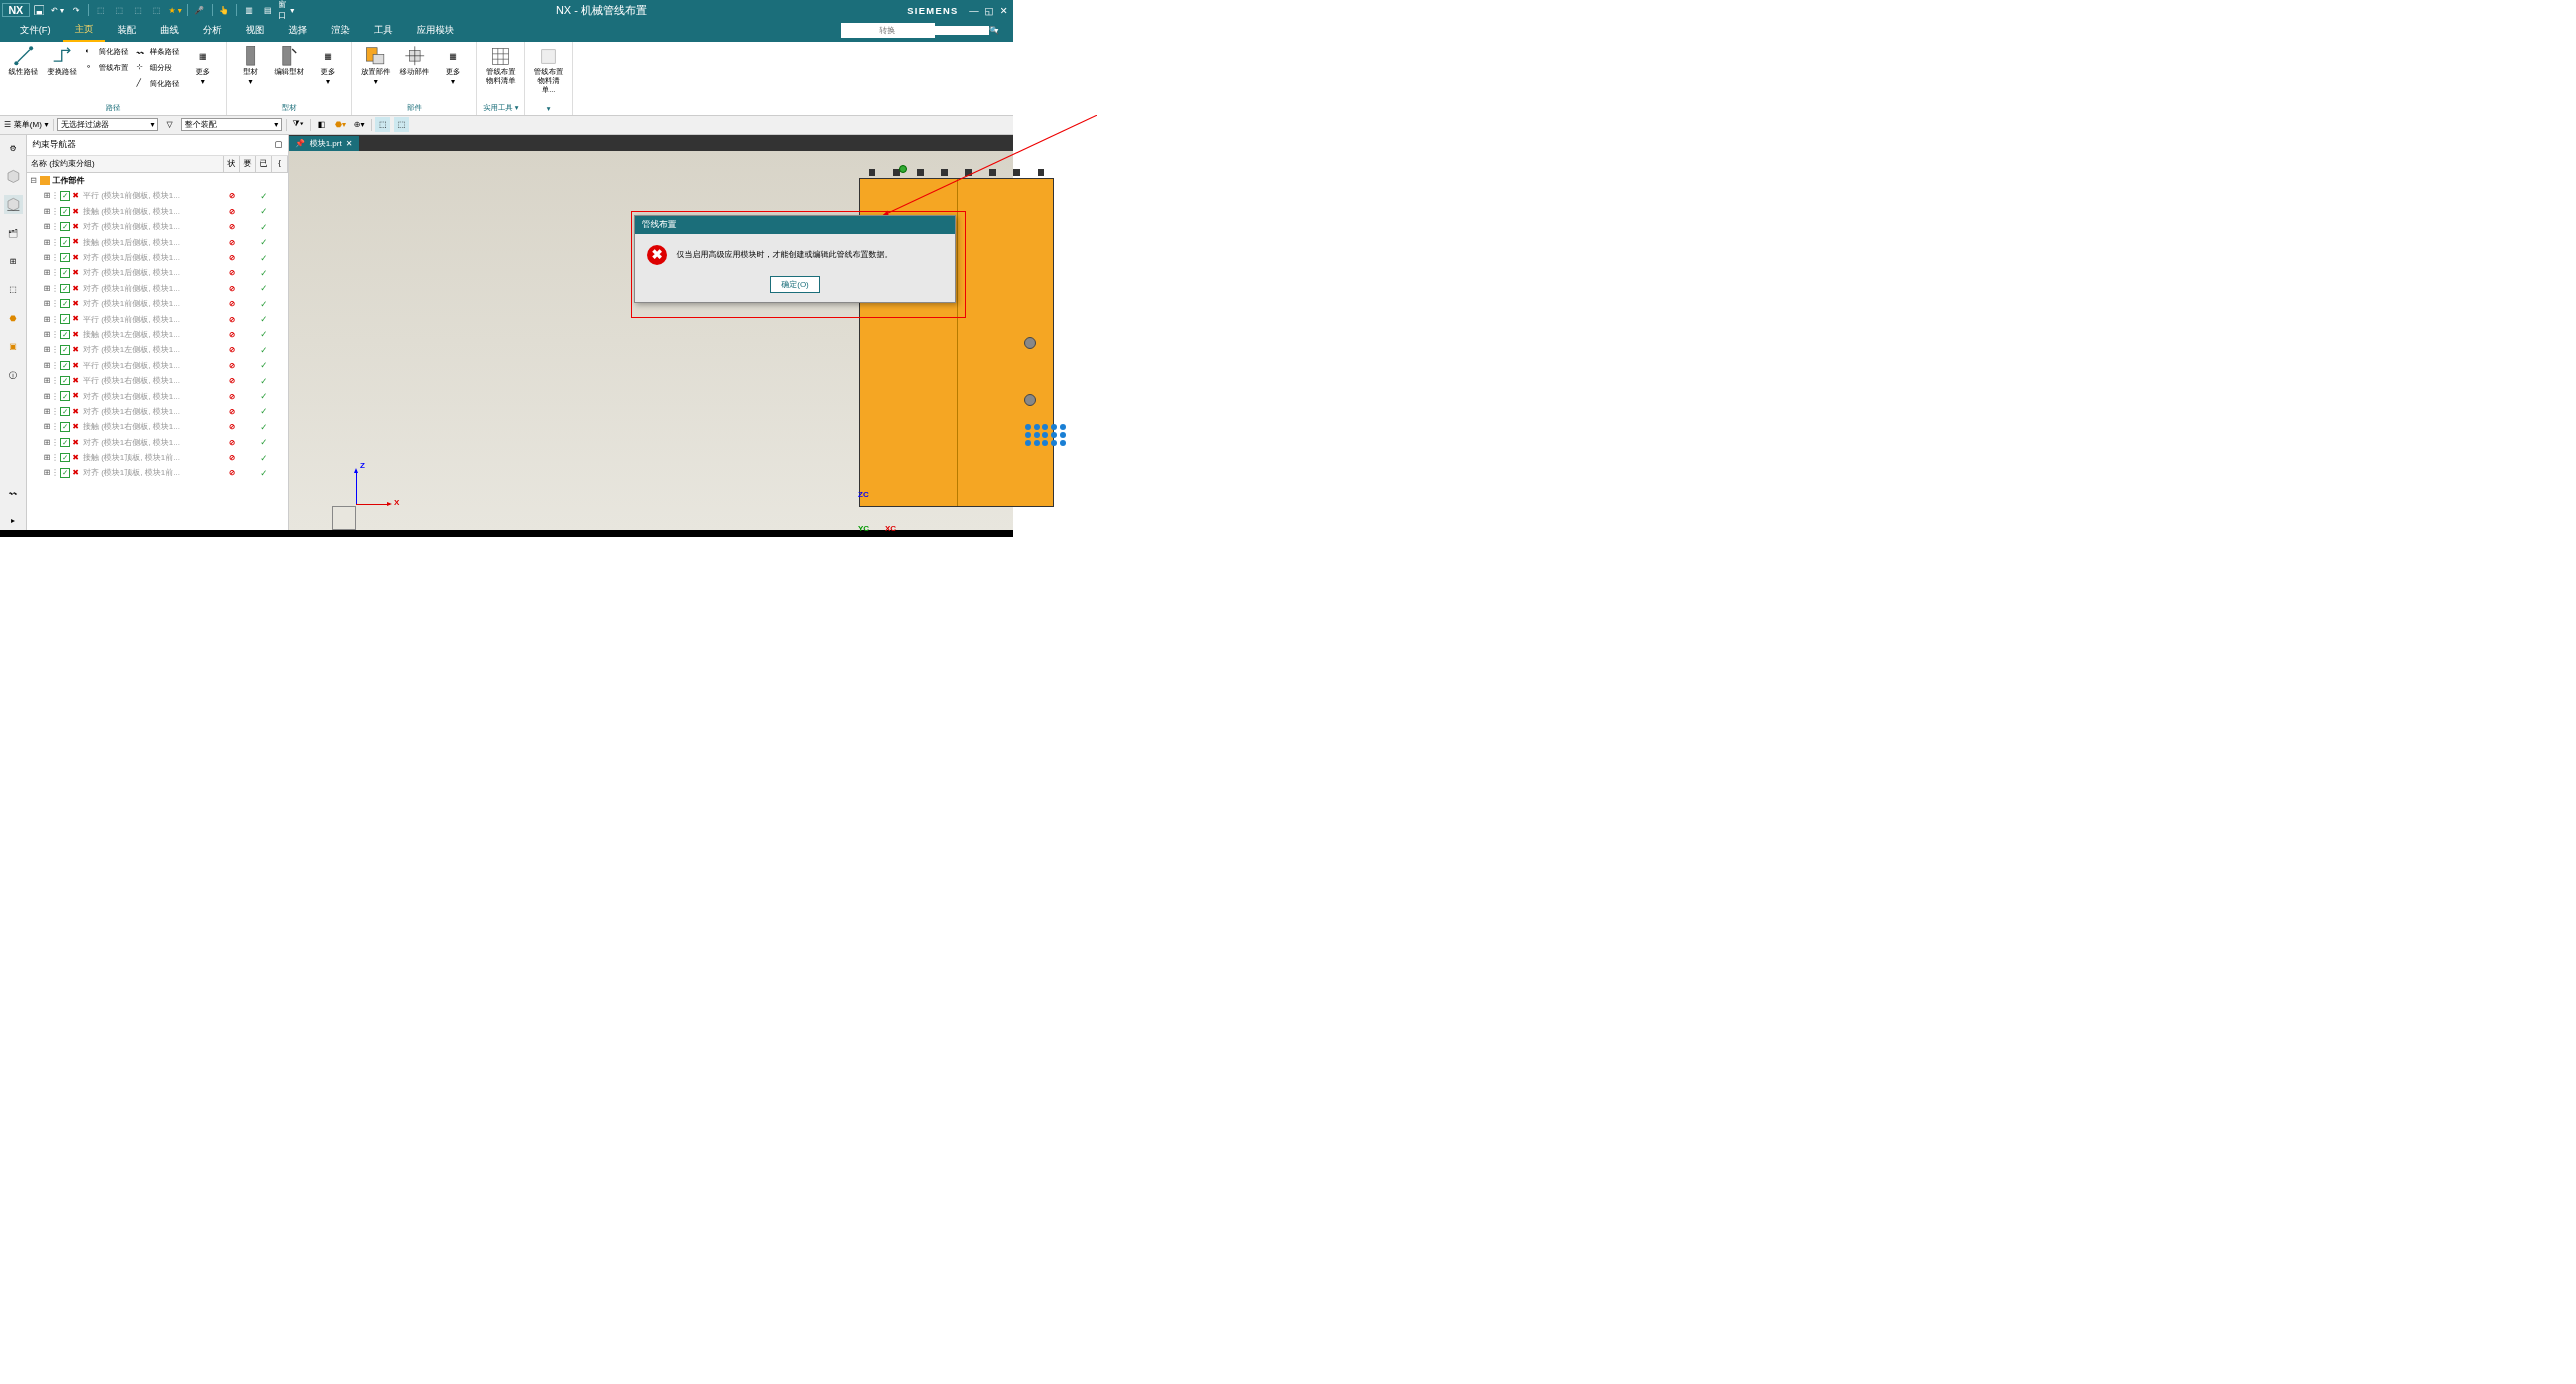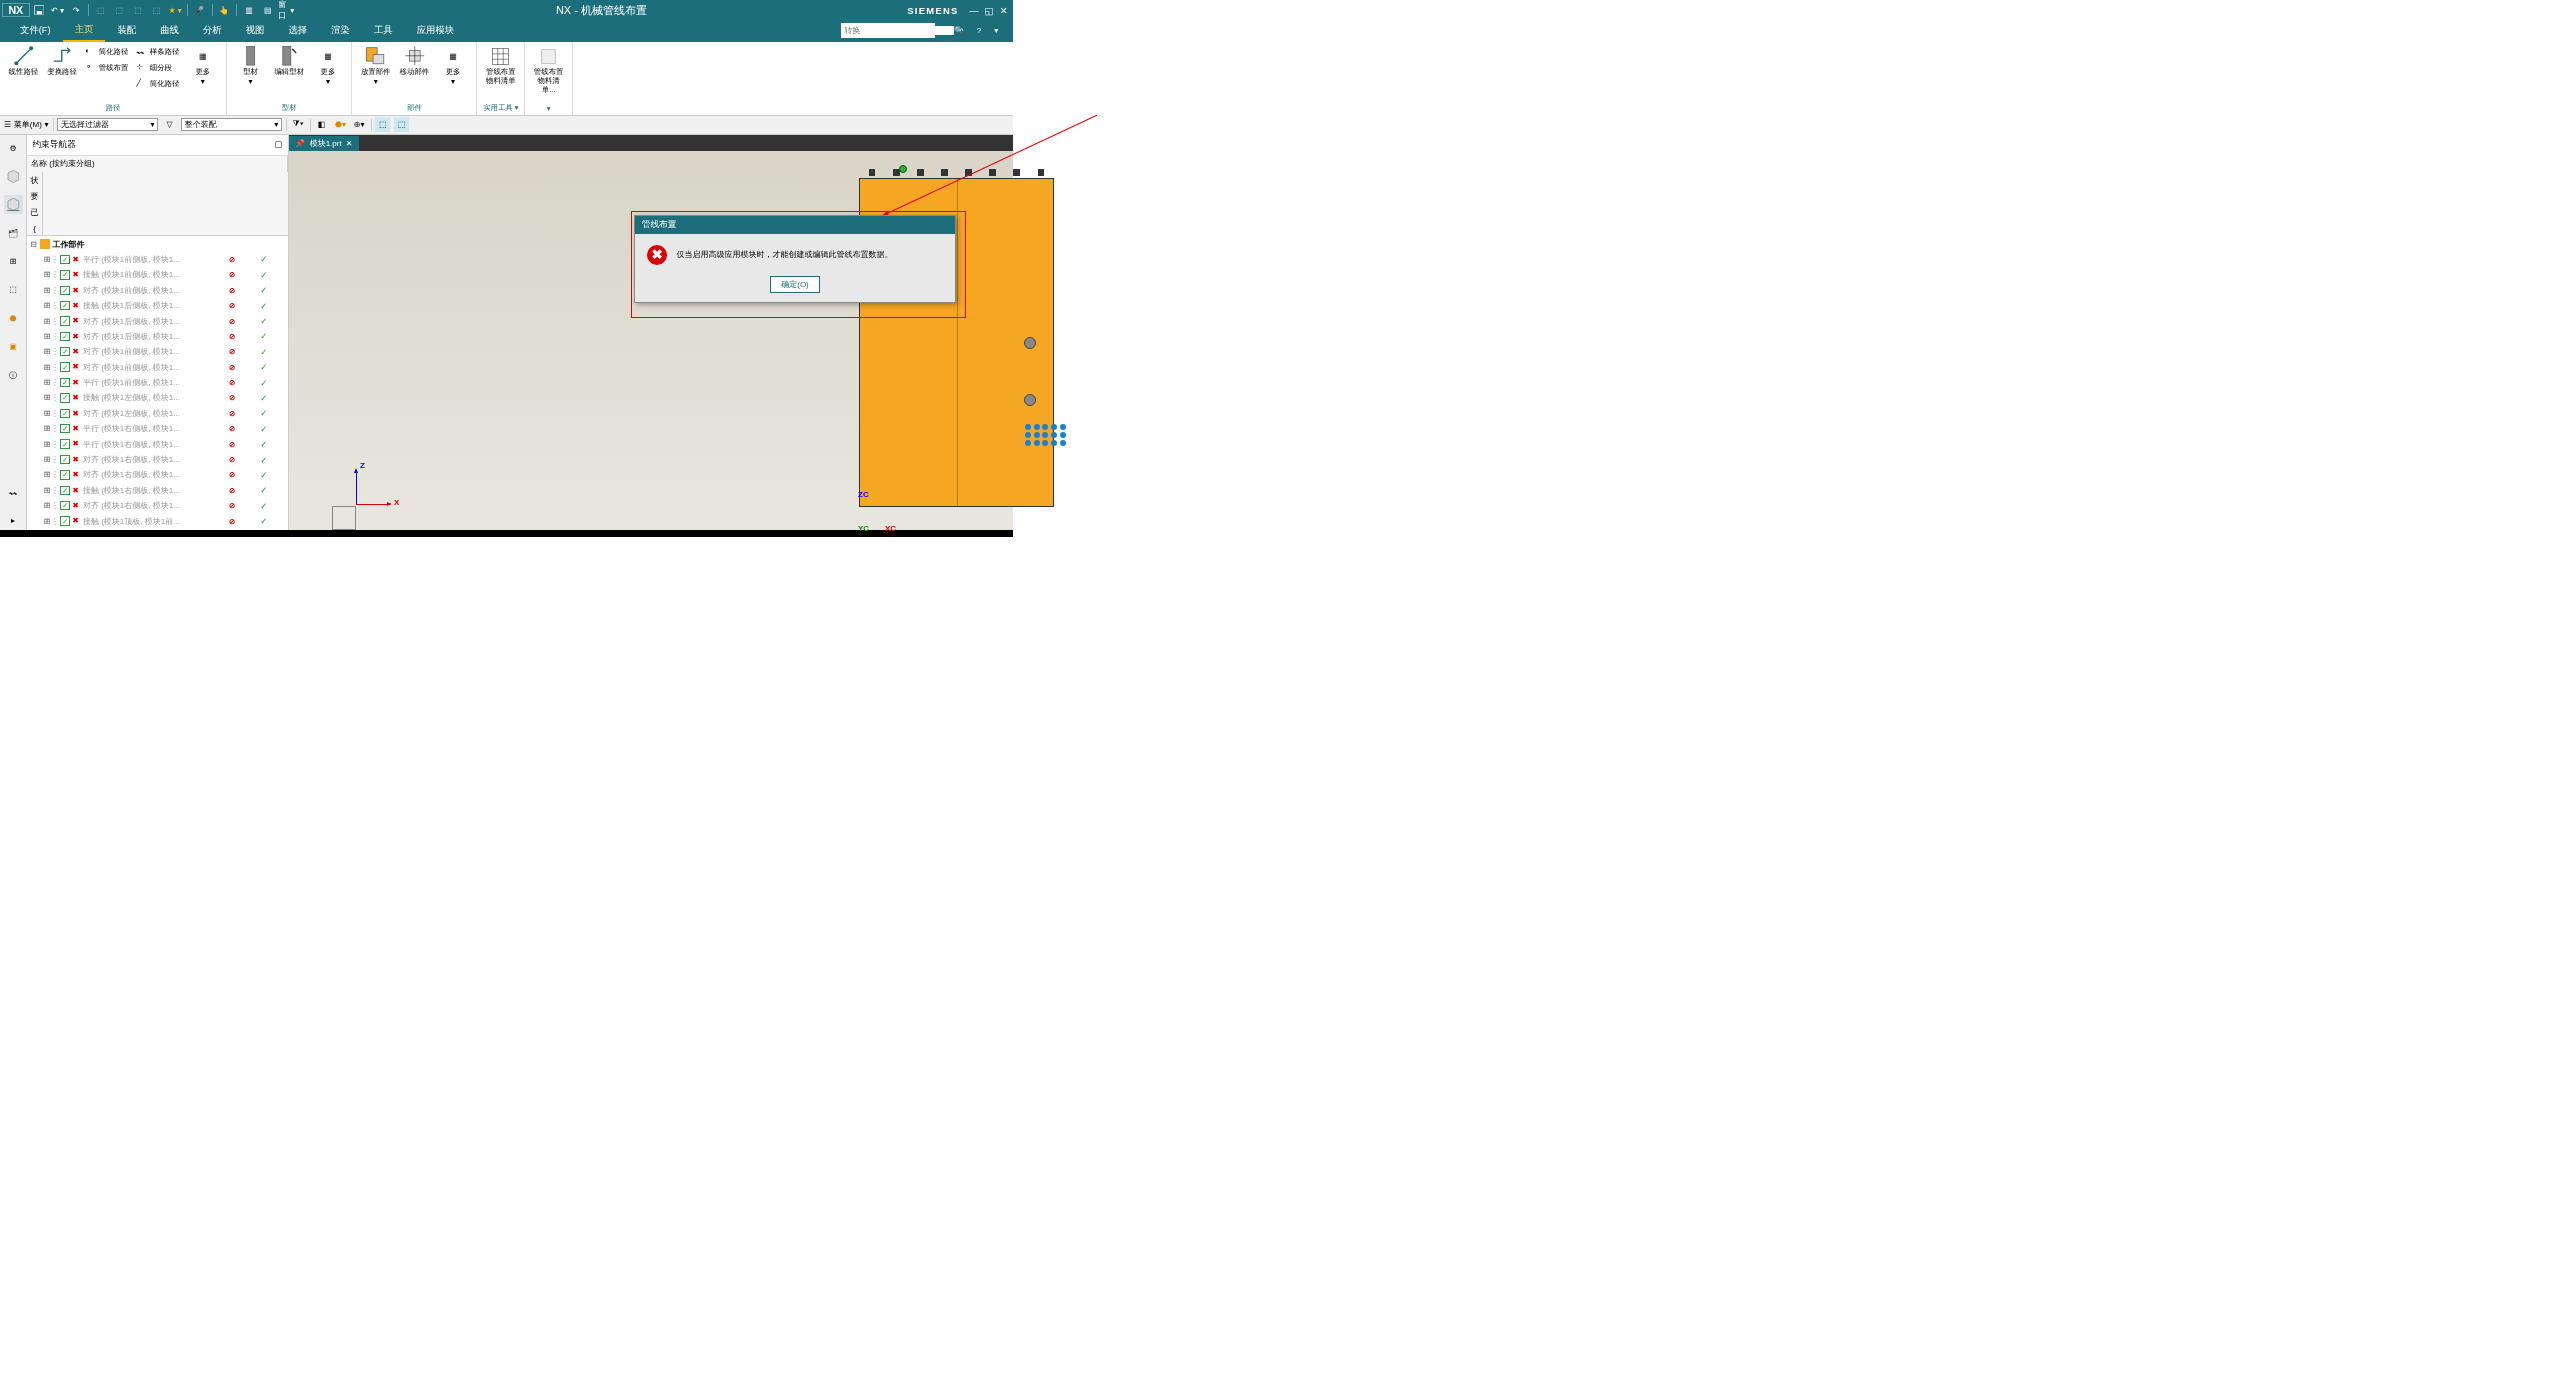--- a/index.html
+++ b/index.html
@@ -14,21 +14,21 @@
 .titlebar .title-center { flex: 1; text-align: center; font-size: 11px; }
 .titlebar .brand { font-weight: bold; letter-spacing: 1.3px; font-size: 9.4px; margin-right: 8px; }
 .titlebar .winbtn { width: 14.8px; text-align: center; font-size: 9.4px; cursor: pointer; }
 
 
 .menubar { height: 21.5px; background: #1b6e7a; display: flex; align-items: center; color: #fff; padding: 0 8px; }
 .menubar .menu-item { padding: 4px 12px; cursor: pointer; font-size: 9.4px; }
 .menubar .menu-item.active { border-bottom: 2px solid #ffb500; color: #ffd966; }
 .menubar .spacer { flex: 1; }
 .menubar .search-box { background: #fff; width: 94px; height: 14.8px; display: flex; align-items: center; padding: 0 2.7px; }
-.menubar .search-box input { border: none; outline: none; flex: 1; font-size: 8px; }
+.menubar .search-box input { border: none; outline: none; flex: 1; font-size: 8px; margin-left: 35px; }
 .menubar .help-btn { width: 17.4px; height: 17.4px; display:flex; align-items:center; justify-content:center; cursor:pointer; }
 
 
 .ribbon { height: 74px; background: #fff; border-bottom: 0.7px solid #ccc; display: flex; }
 .ribbon-group { border-right: 0.7px solid #ddd; padding: 2.7px 5.4px 1.3px 5.4px; display: flex; flex-direction: column; }
 .ribbon-group .tools { flex: 1; display: flex; align-items: flex-start; gap: 2.7px; }
 .ribbon-group .group-label { text-align: center; font-size: 7.4px; color: #1b6e7a; padding-top: 1.3px; }
 .rbtn-lg { width: 36px; display: flex; flex-direction: column; align-items: center; cursor: pointer; padding: 1.3px; }
 .rbtn-lg .ic { width: 21.5px; height: 21.5px; margin-bottom: 1.3px; display: flex; align-items: center; justify-content: center; }
 .rbtn-lg .lbl { font-size: 7.4px; text-align: center; line-height: 8.7px; }
@@ -43,21 +43,21 @@
 .filterbar .icon-btn { width: 14.8px; height: 14.8px; display: flex; align-items: center; justify-content: center; cursor: pointer; }
 .filterbar .vsep { width: 0.7px; height: 12px; background: #ccc; }
 
 
 .main { flex: 1; display: flex; min-height: 0; }
 .left-dock { width: 27px; background: #f0f0f0; border-right: 0.7px solid #ccc; display: flex; flex-direction: column; align-items: center; padding-top: 4px; gap: 9.4px; }
 .left-dock .dock-btn { width: 19px; height: 19px; cursor: pointer; display:flex; align-items:center; justify-content:center; }
 
 .navigator { width: 262px; background: #fff; border-right: 0.7px solid #ccc; display: flex; flex-direction: column; }
 .navigator .nav-title { padding: 4px 5.4px; font-size: 8.7px; display:flex; justify-content:space-between; border-bottom:0.7px solid #ddd; }
-.navigator .nav-header { display: flex; background: #f5f5f5; border-bottom: 0.7px solid #ccc; font-size: 8px; flex-direction: column; }
+.navigator .nav-header { display: flex; background: #f5f5f5; border-bottom: 0.7px solid #ccc; font-size: 8px; }
 .navigator .nav-header .col-name { flex: 1; padding: 2.7px 4px; border-right: 0.7px solid #ccc; }
 .navigator .nav-header .col-sm { width: 16px; text-align: center; padding: 2.7px 0; border-right: 0.7px solid #ccc; }
 .navigator .nav-body { flex: 1; overflow: auto; font-size: 8px; }
 .navigator .tree-row { display: flex; align-items: center; height: 15.4px; }
 .navigator .tree-row .col-name { flex: 1; display: flex; align-items: center; padding-left: 2.7px; white-space: nowrap; overflow: hidden; }
 .navigator .tree-row .col-sm { width: 16px; text-align: center; }
 .navigator .exp { width: 8px; display: inline-block; text-align:center; color:#555; }
 .navigator .chk { width: 9.4px; height: 9.4px; border: 0.7px solid #2a9d3a; display: inline-flex; align-items:center; justify-content:center; color:#2a9d3a; font-size:7.4px; margin: 0 1.3px; }
 .navigator .type-ic { width:9.4px; height:9.4px; margin:0 1.3px; }
 .navigator .dim { color: #999; }

